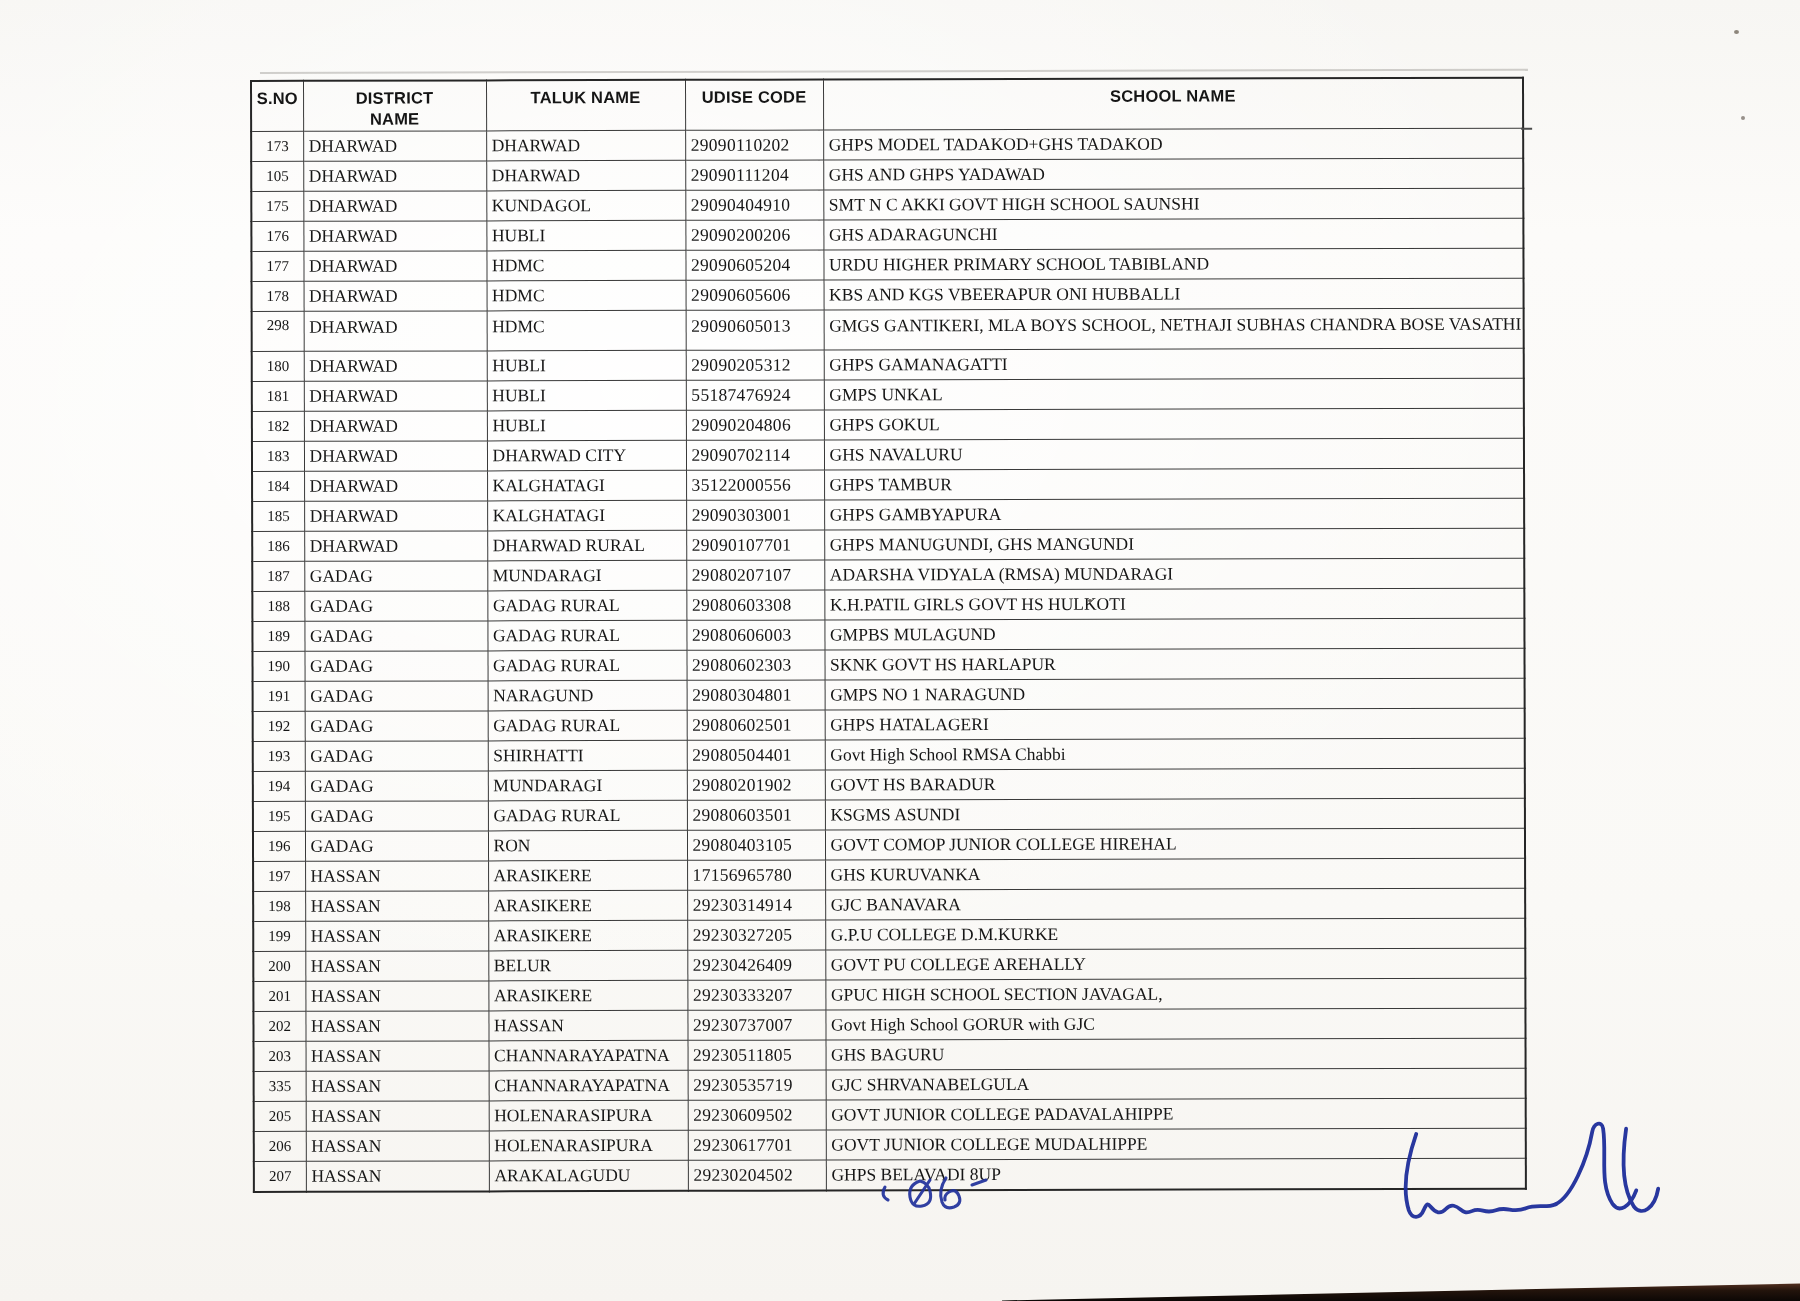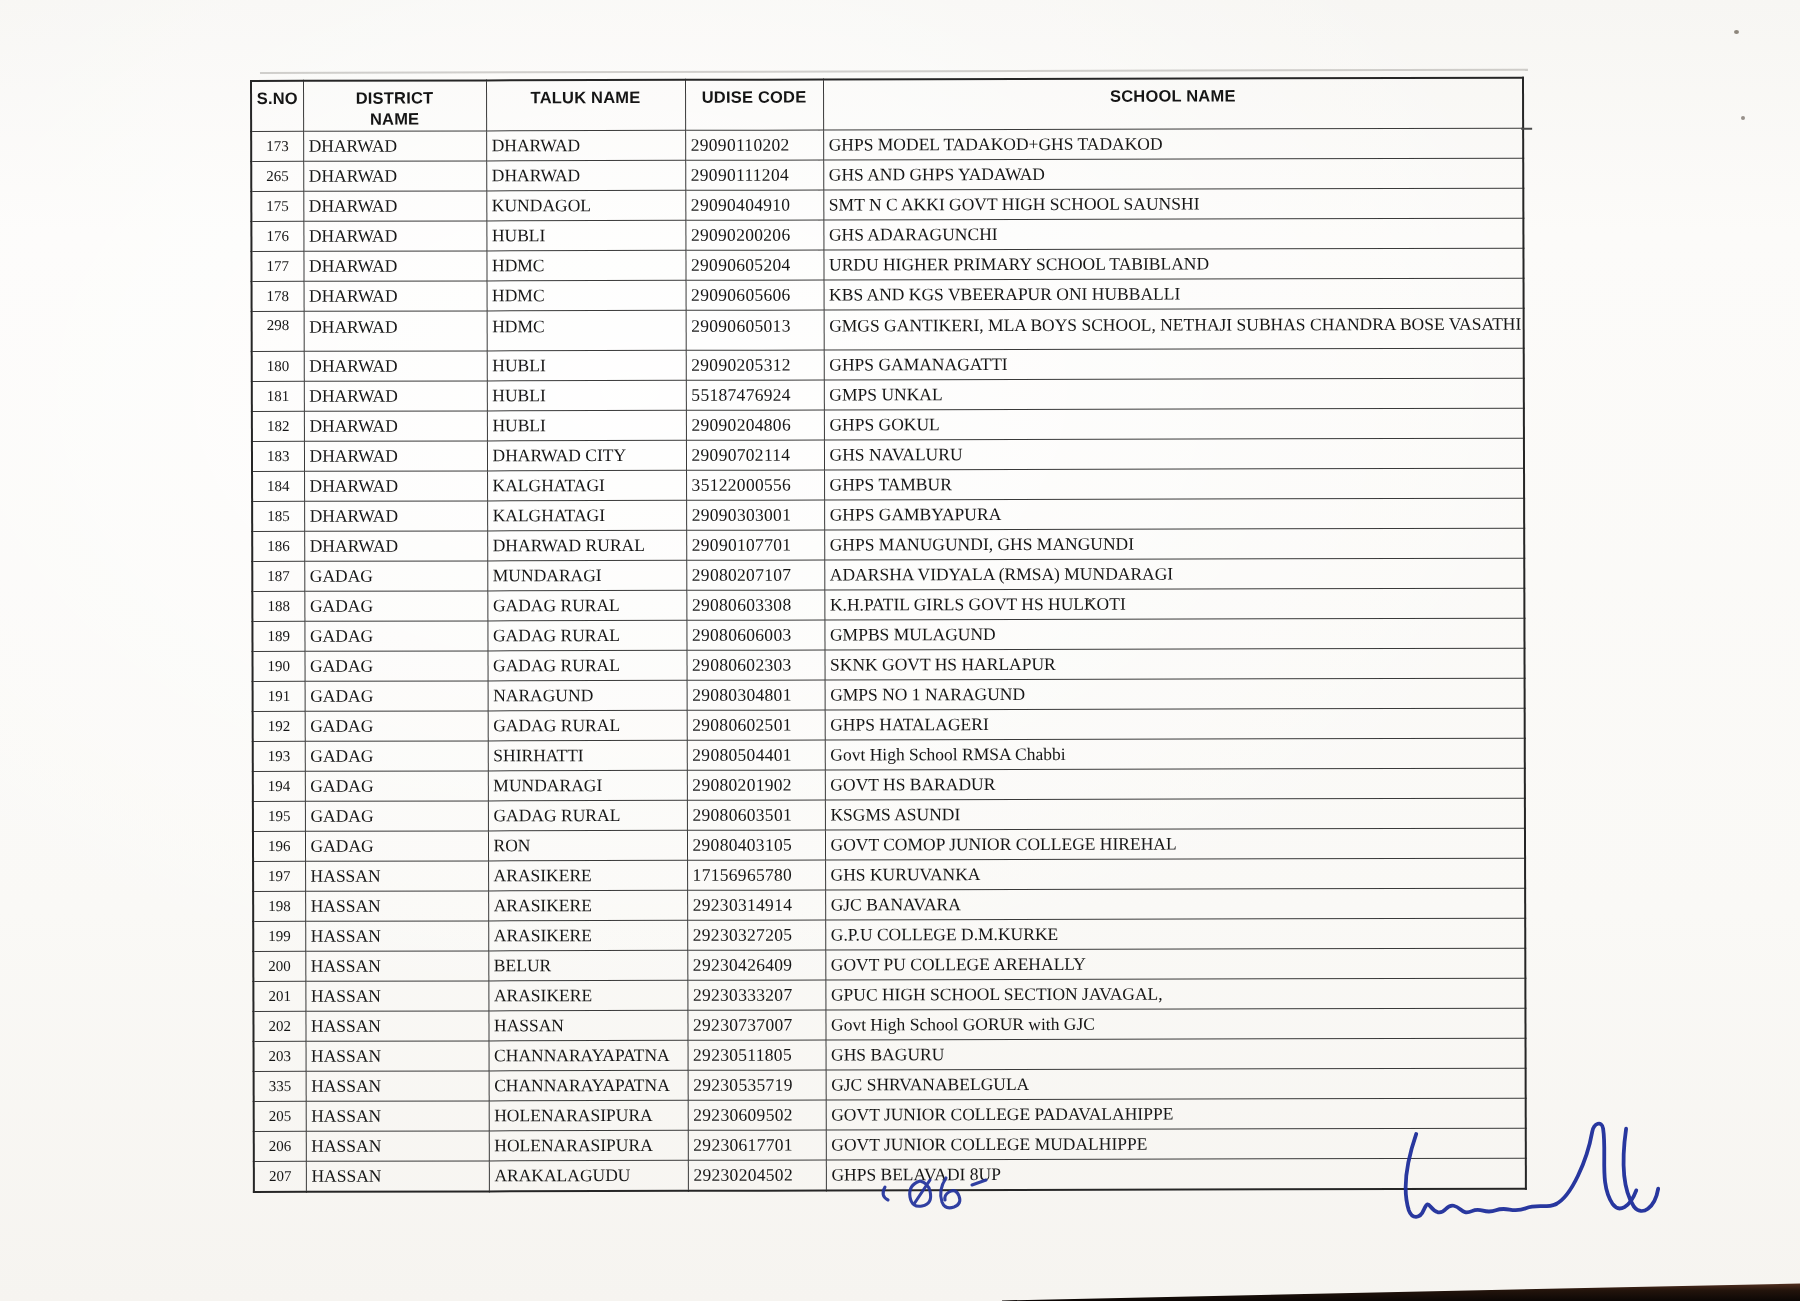--- a/index.html
+++ b/index.html
@@ -101,21 +101,21 @@
       </thead>
       <tbody>
           <tr>
     <td class="c-sno">173</td>
     <td class="c-district">DHARWAD</td>
     <td class="c-taluk">DHARWAD</td>
     <td class="c-udise">29090110202</td>
     <td class="c-school">GHPS MODEL TADAKOD+GHS TADAKOD</td>
   </tr>
           <tr>
-    <td class="c-sno">265</td>
+    <td class="c-sno">105</td>
     <td class="c-district">DHARWAD</td>
     <td class="c-taluk">DHARWAD</td>
     <td class="c-udise">29090111204</td>
     <td class="c-school">GHS AND GHPS YADAWAD</td>
   </tr>
           <tr>
     <td class="c-sno">175</td>
     <td class="c-district">DHARWAD</td>
     <td class="c-taluk">KUNDAGOL</td>
     <td class="c-udise">29090404910</td>

